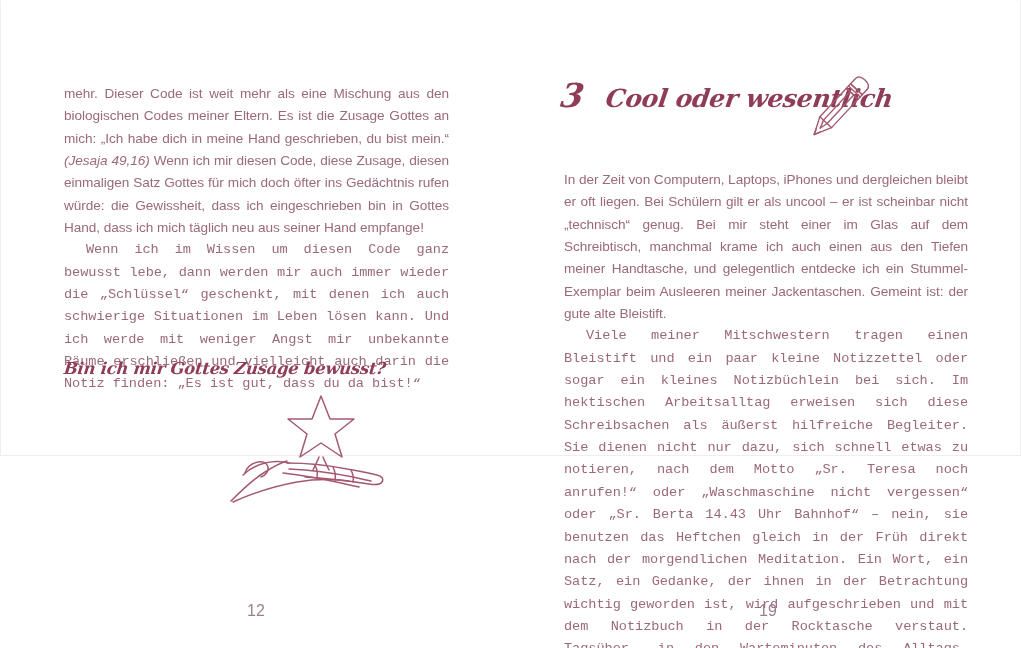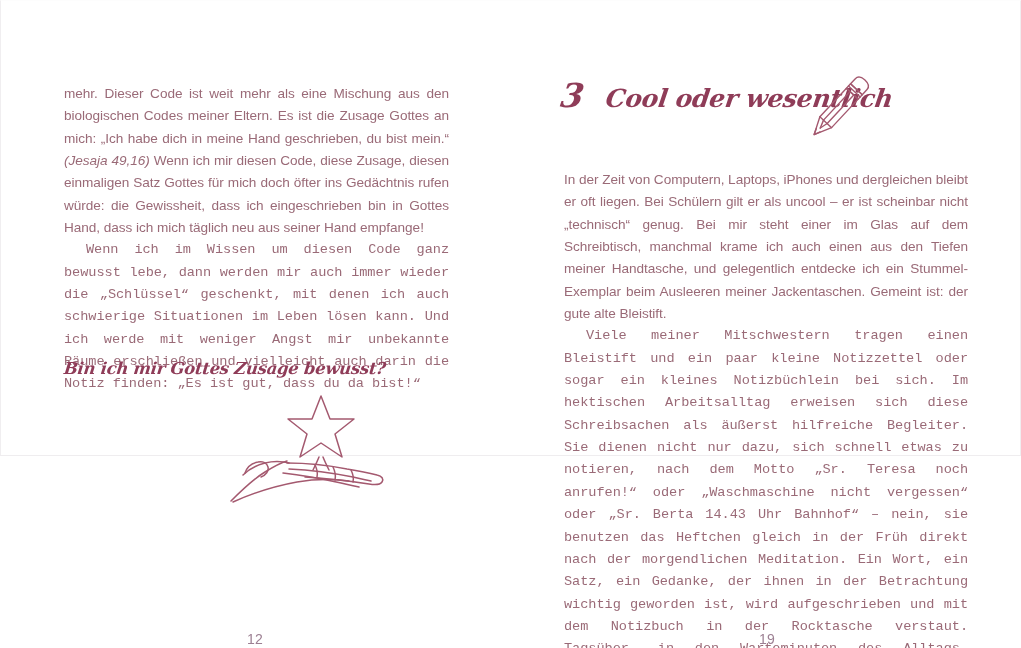--- a/index.html
+++ b/index.html
@@ -121,22 +121,22 @@
   .illus-hand {
     left: 228px;
     top: 388px;
     width: 190px;
     height: 115px;
   }
 
   
   .folio {
     position: absolute;
-    top: 630px;
-    font-size: 14px;
+    top: 601px;
+    font-size: 16px;
     color: #9c7f92;
     letter-spacing: 0.2px;
   }
   .folio-left  { left: 246px; }
   .folio-right { left: 758px; }
 </style>
 </head>
 <body>
 
 <div id="spread">

